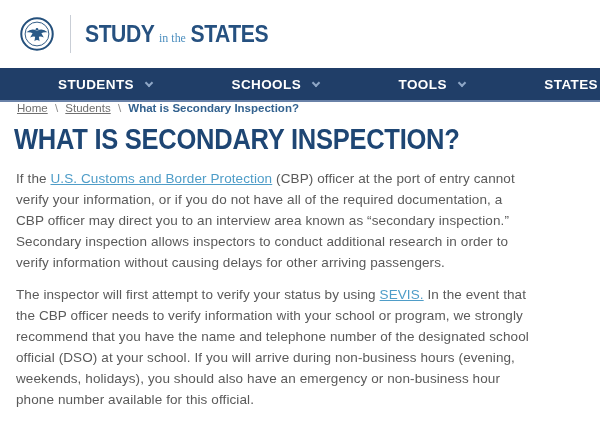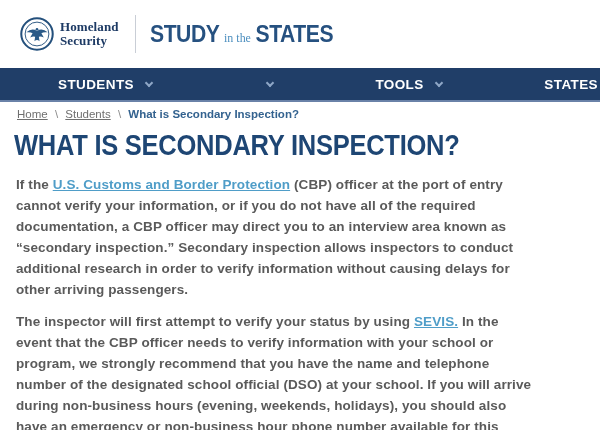--- a/index.html
+++ b/index.html
@@ -18,60 +18,57 @@
 
   
   .primary-nav { height:34px; background:#203e68; border-bottom:2px solid #6a82a8;
     display:flex; align-items:center; justify-content:space-between; padding:0 2px 0 58px; }
   .nav-item { display:flex; align-items:center; color:#ffffff; font-weight:bold;
     font-size:13.5px; letter-spacing:.4px; cursor:pointer; text-decoration:none; }
   .chevron { display:inline-block; width:6px; height:6px; border-right:2px solid #8ea6c6;
     border-bottom:2px solid #8ea6c6; transform:rotate(45deg); margin-left:12px; margin-top:-3px; }
 
   
-  .breadcrumb { margin:6px 0 0 17px; font-size:11.5px; color:#8a8a8a; }
+  .breadcrumb { margin:0 0 0 17px; font-size:11.5px; color:#8a8a8a; }
   .crumb-link { color:#6f6f6f; text-decoration:underline; cursor:pointer; }
   .crumb-sep { margin:0 4px; color:#8a8a8a; }
   .crumb-current { color:#33628f; font-weight:bold; }
 
   
   .page-title { margin:9px 0 0 14px; font-size:29px; font-weight:bold; color:#1e4674;
     letter-spacing:-.3px; transform:scaleX(.88); transform-origin:left center; white-space:nowrap; }
   .content { margin:12px 0 0 16px; width:516px; }
-  .para { font-size:13.5px; line-height:21px; color:#5a5a5a; margin-bottom:11px; letter-spacing:.1px;font-weight:bold; }
+  .para { font-size:13.5px; line-height:21px; color:#5a5a5a; margin-bottom:11px; letter-spacing:.1px; }
   .inline-link { color:#4f9dc8; text-decoration:underline; cursor:pointer; }
 </style>
 </head>
 <body>
 
 <div class="site-header">
   <svg class="seal" viewBox="0 0 40 40">
     <circle cx="20" cy="20" r="18.5" fill="#ffffff" stroke="#24507c" stroke-width="2.4"></circle>
     <circle cx="20" cy="20" r="14" fill="none" stroke="#24507c" stroke-width="1.1"></circle>
     <path d="M7.5 18 Q14 12.5 20 16.5 Q26 12.5 32.5 18 Q27.5 17.3 25.2 19.2 L28 24 Q24.4 22.2 22.2 23.2 L23 28.5 Q20 25.5 17 28.5 L17.8 23.2 Q15.6 22.2 12 24 L14.8 19.2 Q12.5 17.3 7.5 18 Z" fill="#2a5a88"></path>
     <circle cx="20" cy="14.5" r="1.6" fill="#2a5a88"></circle>
   </svg>
-  <div class="agency">
-    <div>Homeland</div>
-    <div>Security</div>
-  </div>
   <div class="header-divider"></div>
   <div class="wordmark">
     <span class="wm-strong">STUDY</span>
     <span class="wm-small">in the</span>
     <span class="wm-strong">STATES</span>
   </div>
 </div>
 
 <div class="primary-nav">
   <div class="nav-item">
     <span>STUDENTS</span>
     <span class="chevron"></span>
   </div>
   <div class="nav-item">
+    <span>SCHOOLS</span>
     <span class="chevron"></span>
   </div>
   <div class="nav-item">
     <span>TOOLS</span>
     <span class="chevron"></span>
   </div>
   <div class="nav-item">
     <span>STATES</span>
 
   </div>

